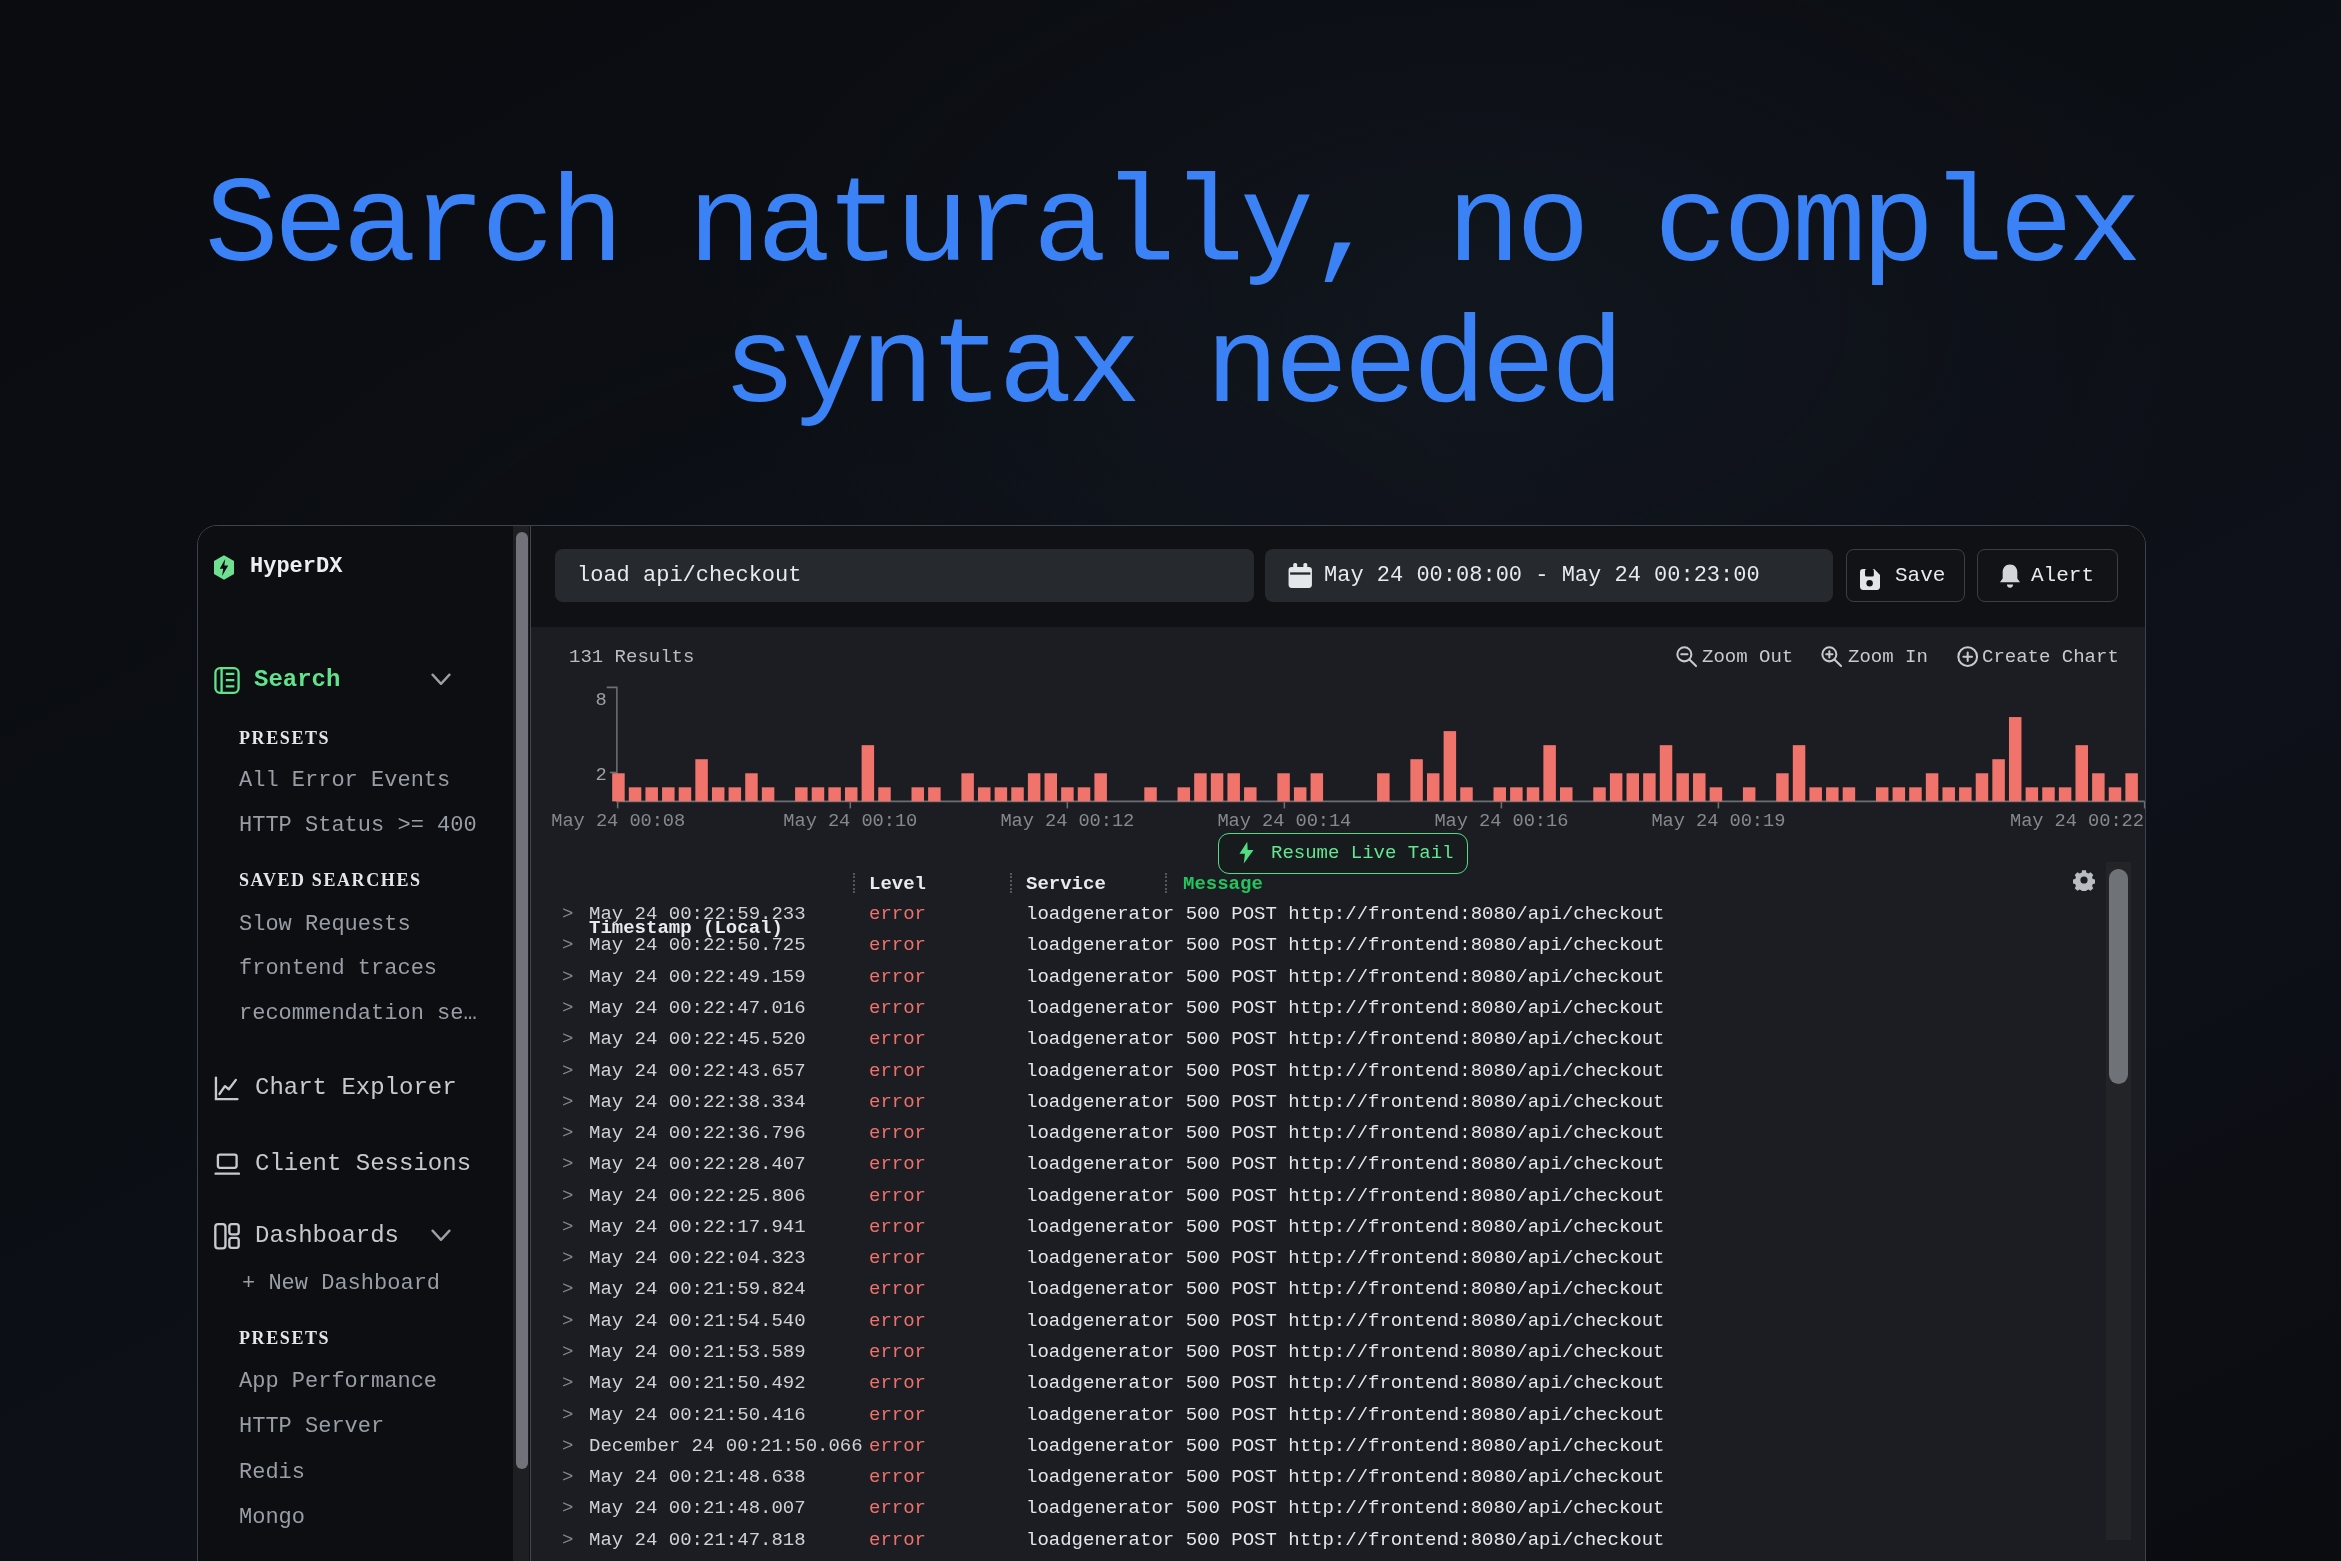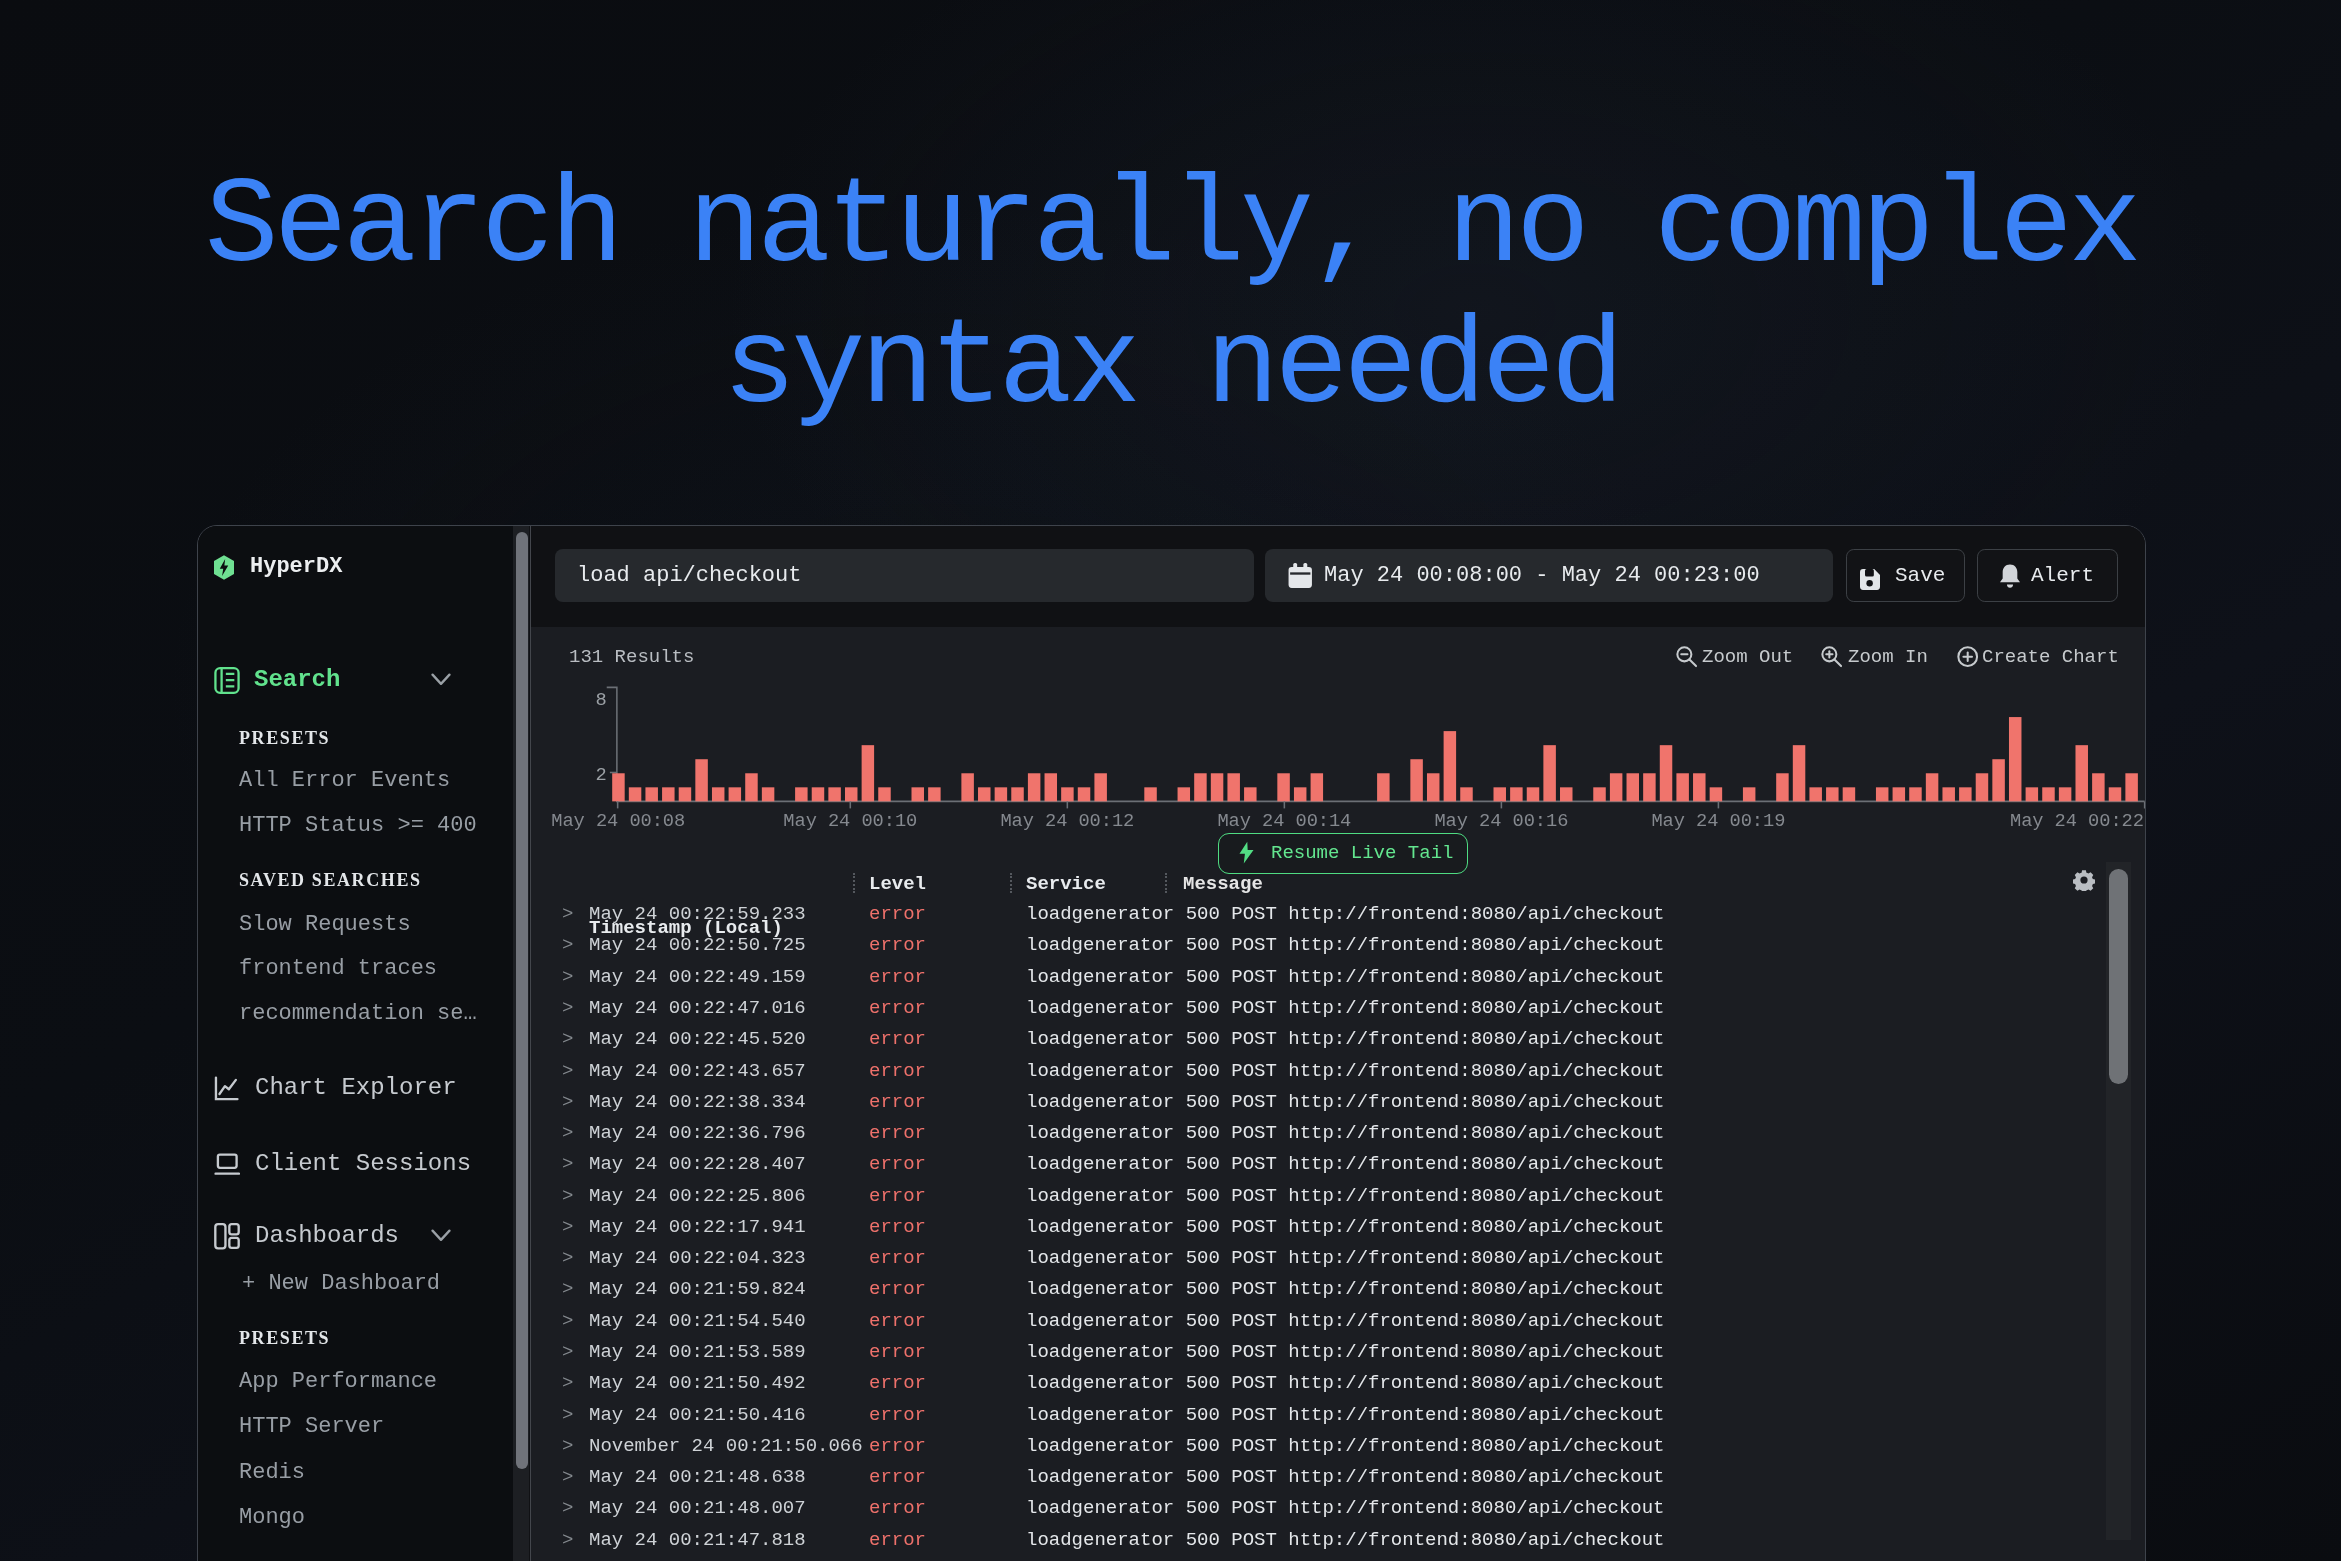--- a/index.html
+++ b/index.html
@@ -228,21 +228,21 @@
       </svg>
 <div class="resume" style="left:687px;top:307px;width:250px;height:41px;"></div>
 <svg class="abs" style="left:706px;top:315px;" width="19" height="23.4" viewBox="0 0 24 30">
 <path d="M13 1 L3 16.5 H10 L8.5 29 L21 11.5 H13.5 Z" fill="#52dd84"></path>
       </svg>
 <div class="t mono" style="left:740px;top:312px;font-size:19px;line-height:30px;color:#63e68f;">Resume Live Tail</div>
 <div class="t mono" style="left:449px;top:343px;font-size:19px;line-height:30px;"></div>
 <div class="t mono" style="left:58px;top:343px;font-size:19px;line-height:30px;font-weight:bold;color:#e8ebee;margin-top:44px;">Timestamp (Local)</div>
 <div class="t mono" style="left:338px;top:343px;font-size:19px;line-height:30px;font-weight:bold;color:#e8ebee;">Level</div>
 <div class="t mono" style="left:495px;top:343px;font-size:19px;line-height:30px;font-weight:bold;color:#e8ebee;">Service</div>
-<div class="t mono" style="left:652px;top:343px;font-size:19px;line-height:30px;font-weight:bold;color:#e5e5e5;">Message</div>
+<div class="t mono" style="left:652px;top:343px;font-size:19px;line-height:30px;font-weight:bold;color:#22c55e;">Message</div>
 <div class="sep" style="left:322px;top:347px;"></div>
 <div class="sep" style="left:479px;top:347px;"></div>
 <div class="sep" style="left:634px;top:347px;"></div>
 <svg class="abs" style="left:1542px;top:343px;" width="22" height="22" viewBox="0 0 28 28">
 <path fill="#b9bdc2" d="M11.6 1.5 h4.8 l.7 3.2 a9.6 9.6 0 0 1 2.5 1.05 l2.8 -1.6 3.4 3.4 -1.6 2.8 a9.6 9.6 0 0 1 1.05 2.5 l3.2 .7 v4.8 l-3.2 .7 a9.6 9.6 0 0 1 -1.05 2.5 l1.6 2.8 -3.4 3.4 -2.8 -1.6 a9.6 9.6 0 0 1 -2.5 1.05 l-.7 3.2 h-4.8 l-.7 -3.2 a9.6 9.6 0 0 1 -2.5 -1.05 l-2.8 1.6 -3.4 -3.4 1.6 -2.8 a9.6 9.6 0 0 1 -1.05 -2.5 l-3.2 -.7 v-4.8 l3.2 -.7 a9.6 9.6 0 0 1 1.05 -2.5 l-1.6 -2.8 3.4 -3.4 2.8 1.6 a9.6 9.6 0 0 1 2.5 -1.05 Z"></path>
 <circle cx="14" cy="14" r="4.6" fill="#1b1d22"></circle>
       </svg>
 <div class="t mono" style="left:31px;top:373px;font-size:19px;line-height:30px;color:#84898e;">&gt;</div>
 <div class="t mono" style="left:58px;top:373px;font-size:19px;line-height:30px;color:#ced2d6;">May 24 00:22:59.233</div>
 <div class="t mono" style="left:338px;top:373px;font-size:19px;line-height:30px;color:#ee716b;">error</div>
@@ -305,21 +305,21 @@
 <div class="t mono" style="left:495px;top:811px;font-size:19px;line-height:30px;color:#e4e7ea;">loadgenerator 500 POST http://frontend:8080/api/checkout</div>
 <div class="t mono" style="left:31px;top:842px;font-size:19px;line-height:30px;color:#84898e;">&gt;</div>
 <div class="t mono" style="left:58px;top:842px;font-size:19px;line-height:30px;color:#ced2d6;">May 24 00:21:50.492</div>
 <div class="t mono" style="left:338px;top:842px;font-size:19px;line-height:30px;color:#ee716b;">error</div>
 <div class="t mono" style="left:495px;top:842px;font-size:19px;line-height:30px;color:#e4e7ea;">loadgenerator 500 POST http://frontend:8080/api/checkout</div>
 <div class="t mono" style="left:31px;top:874px;font-size:19px;line-height:30px;color:#84898e;">&gt;</div>
 <div class="t mono" style="left:58px;top:874px;font-size:19px;line-height:30px;color:#ced2d6;">May 24 00:21:50.416</div>
 <div class="t mono" style="left:338px;top:874px;font-size:19px;line-height:30px;color:#ee716b;">error</div>
 <div class="t mono" style="left:495px;top:874px;font-size:19px;line-height:30px;color:#e4e7ea;">loadgenerator 500 POST http://frontend:8080/api/checkout</div>
 <div class="t mono" style="left:31px;top:905px;font-size:19px;line-height:30px;color:#84898e;">&gt;</div>
-<div class="t mono" style="left:58px;top:905px;font-size:19px;line-height:30px;color:#ced2d6;">November 24 00:21:50.066</div>
+<div class="t mono" style="left:58px;top:905px;font-size:19px;line-height:30px;color:#ced2d6;">December 24 00:21:50.066</div>
 <div class="t mono" style="left:338px;top:905px;font-size:19px;line-height:30px;color:#ee716b;">error</div>
 <div class="t mono" style="left:495px;top:905px;font-size:19px;line-height:30px;color:#e4e7ea;">loadgenerator 500 POST http://frontend:8080/api/checkout</div>
 <div class="t mono" style="left:31px;top:936px;font-size:19px;line-height:30px;color:#84898e;">&gt;</div>
 <div class="t mono" style="left:58px;top:936px;font-size:19px;line-height:30px;color:#ced2d6;">May 24 00:21:48.638</div>
 <div class="t mono" style="left:338px;top:936px;font-size:19px;line-height:30px;color:#ee716b;">error</div>
 <div class="t mono" style="left:495px;top:936px;font-size:19px;line-height:30px;color:#e4e7ea;">loadgenerator 500 POST http://frontend:8080/api/checkout</div>
 <div class="t mono" style="left:31px;top:967px;font-size:19px;line-height:30px;color:#84898e;">&gt;</div>
 <div class="t mono" style="left:58px;top:967px;font-size:19px;line-height:30px;color:#ced2d6;">May 24 00:21:48.007</div>
 <div class="t mono" style="left:338px;top:967px;font-size:19px;line-height:30px;color:#ee716b;">error</div>
 <div class="t mono" style="left:495px;top:967px;font-size:19px;line-height:30px;color:#e4e7ea;">loadgenerator 500 POST http://frontend:8080/api/checkout</div>

